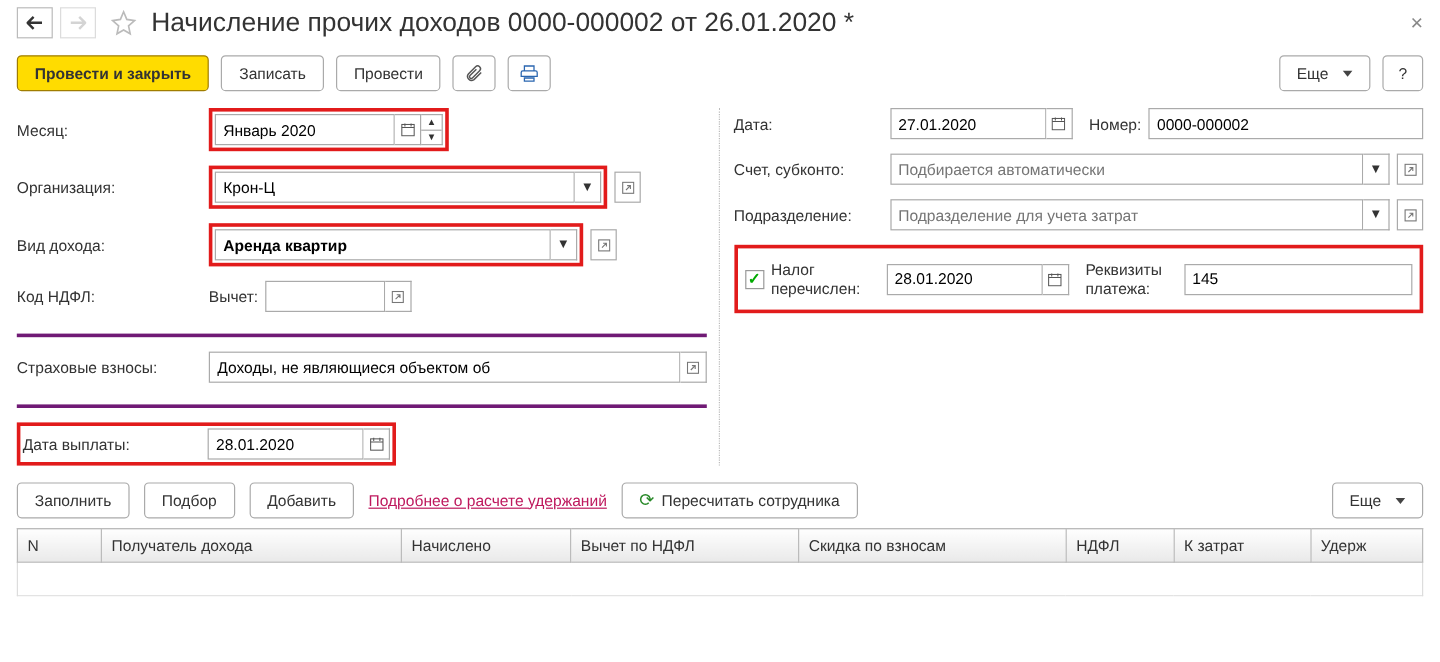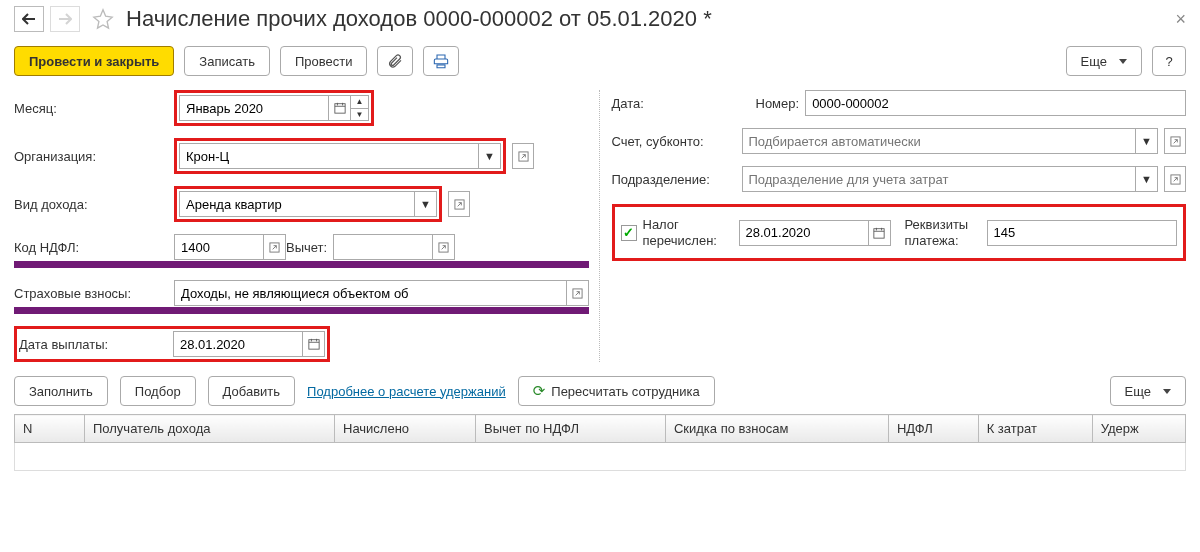--- a/index.html
+++ b/index.html
@@ -108,36 +108,36 @@
   }
   .btn-open { margin-left: 6px; border-left: 1px solid #aaa; }
   .stepper {
     display: flex; flex-direction: column;
     height: 26px; width: 18px;
     border: 1px solid #aaa; border-left: none;
   }
   .stepper div { flex:1; display:flex; align-items:center; justify-content:center; font-size:8px; cursor:pointer; }
   .stepper div:first-child { border-bottom: 1px solid #aaa; }
   .red-box { border: 3px solid #e21b1b; padding: 2px; }
-  .red-underline { border-bottom: 7px solid #701a75; padding-bottom: 1px; }
+  .red-underline { border-bottom: 3px solid #701a75; padding-bottom: 18px; }
   .check {
     width: 16px; height: 16px;
     border: 1px solid #999;
     margin-right: 6px;
     display: flex; align-items: center; justify-content: center;
     color: #0a0; font-weight: bold; font-size: 13px;
     cursor: pointer;
   }
   .sub-toolbar {
     display: flex;
     align-items: center;
     gap: 12px;
     padding: 14px 14px 8px 14px;
   }
-  .link { color: #0369a1; cursor: pointer; text-decoration: underline; }
+  .link { color: #be185d; cursor: pointer; text-decoration: underline; }
   .refresh-icon { color: #2a8a2a; font-size: 15px; }
   .table {
     margin: 0 14px;
     border: 1px solid #bbb;
     border-collapse: collapse;
     width: calc(100% - 28px);
   }
   .table th {
     border: 1px solid #bbb;
     background: linear-gradient(#fefefe,#e9e9e9);
@@ -165,21 +165,21 @@
   <div class="nav-btn disabled">
     <svg width="14" height="12" viewBox="0 0 14 12">
         <path d="M8 1 L13 6 L8 11 M13 6 H1" stroke="#aaa" stroke-width="2" fill="none"></path>
       </svg>
   </div>
   <span class="star-icon">
     <svg viewBox="0 0 24 24" width="22" height="22">
         <path d="M12 2l2.9 6.9L22 10l-5.5 4.8L18 22l-6-3.5L6 22l1.5-7.2L2 10l7.1-1.1z" fill="none" stroke="#bbb" stroke-width="1.5"></path>
       </svg>
   </span>
-  <span class="title">Начисление прочих доходов 0000-000002 от 05.01.2020 *</span>
+  <span class="title">Начисление прочих доходов 0000-000002 от 26.01.2020 *</span>
   <span class="close-x">×</span>
 </div>
 
 <div class="toolbar">
   <div class="btn primary">Провести и закрыть</div>
   <div class="btn">Записать</div>
   <div class="btn">Провести</div>
   <div class="btn icon-only">
     <svg width="16" height="16" viewBox="0 0 24 24">
         <path d="M21 11l-9 9a5 5 0 01-7-7l9-9a3.5 3.5 0 015 5l-9 9a2 2 0 01-3-3l8-8" fill="none" stroke="#555" stroke-width="1.8"></path>
@@ -230,43 +230,34 @@
             <rect x="1" y="1" width="10" height="10" fill="none" stroke="#777"></rect>
             <path d="M4 8l4-4M5 4h3v3" stroke="#777" fill="none"></path>
           </svg>
       </span>
     </div>
 
     <div class="field-row">
       <span class="field-label">Вид дохода:</span>
       <span class="red-box" style="display:flex">
         <span class="input-group">
-          <input class="input-text" style="width: 236px;" value="Аренда квартир">
+          <input class="input-text" style="width: 280px; font-weight: bold;" value="Аренда квартир">
           <span class="btn-small">▼</span>
         </span>
       </span>
       <span class="btn-small btn-open">
         <svg width="11" height="11" viewBox="0 0 12 12">
             <rect x="1" y="1" width="10" height="10" fill="none" stroke="#777"></rect>
             <path d="M4 8l4-4M5 4h3v3" stroke="#777" fill="none"></path>
           </svg>
       </span>
     </div>
 
     <div class="field-row red-underline">
       <span class="field-label">Код НДФЛ:</span>
-      <span class="input-group">
-        <input class="input-text" style="width: 90px;" value="1400">
-        <span class="btn-small">
-          <svg width="11" height="11" viewBox="0 0 12 12">
-              <rect x="1" y="1" width="10" height="10" fill="none" stroke="#777"></rect>
-              <path d="M4 8l4-4M5 4h3v3" stroke="#777" fill="none"></path>
-            </svg>
-        </span>
-      </span>
       <span style="">Вычет:</span>
       <span class="input-group" style="margin-left:6px">
         <input class="input-text" style="width: 100px;" value="">
         <span class="btn-small">
           <svg width="11" height="11" viewBox="0 0 12 12">
               <rect x="1" y="1" width="10" height="10" fill="none" stroke="#777"></rect>
               <path d="M4 8l4-4M5 4h3v3" stroke="#777" fill="none"></path>
             </svg>
         </span>
       </span>
@@ -297,20 +288,29 @@
               </svg>
           </span>
         </span>
       </span>
     </div>
   </div>
 
   <div class="col col-r">
     <div class="field-row">
       <span class="field-label-r">Дата:</span>
+      <span class="input-group">
+        <input class="input-text" style="width: 130px;" value="27.01.2020">
+        <span class="btn-small">
+          <svg width="12" height="12" viewBox="0 0 14 14">
+              <rect x="1" y="2" width="12" height="11" fill="none" stroke="#555"></rect>
+              <path d="M1 5h12M4 1v3M10 1v3" stroke="#555"></path>
+            </svg>
+        </span>
+      </span>
       <span style="margin-left:14px">Номер:</span>
       <span class="input-group" style="margin-left:6px;flex:1">
         <input class="input-text" style="flex: 1 1 0%;" value="0000-000002">
       </span>
     </div>
 
     <div class="field-row">
       <span class="field-label-r">Счет, субконто:</span>
       <span class="input-group" style="flex:1">
         <input class="input-text ph" style="flex: 1 1 0%;" placeholder="Подбирается автоматически">

